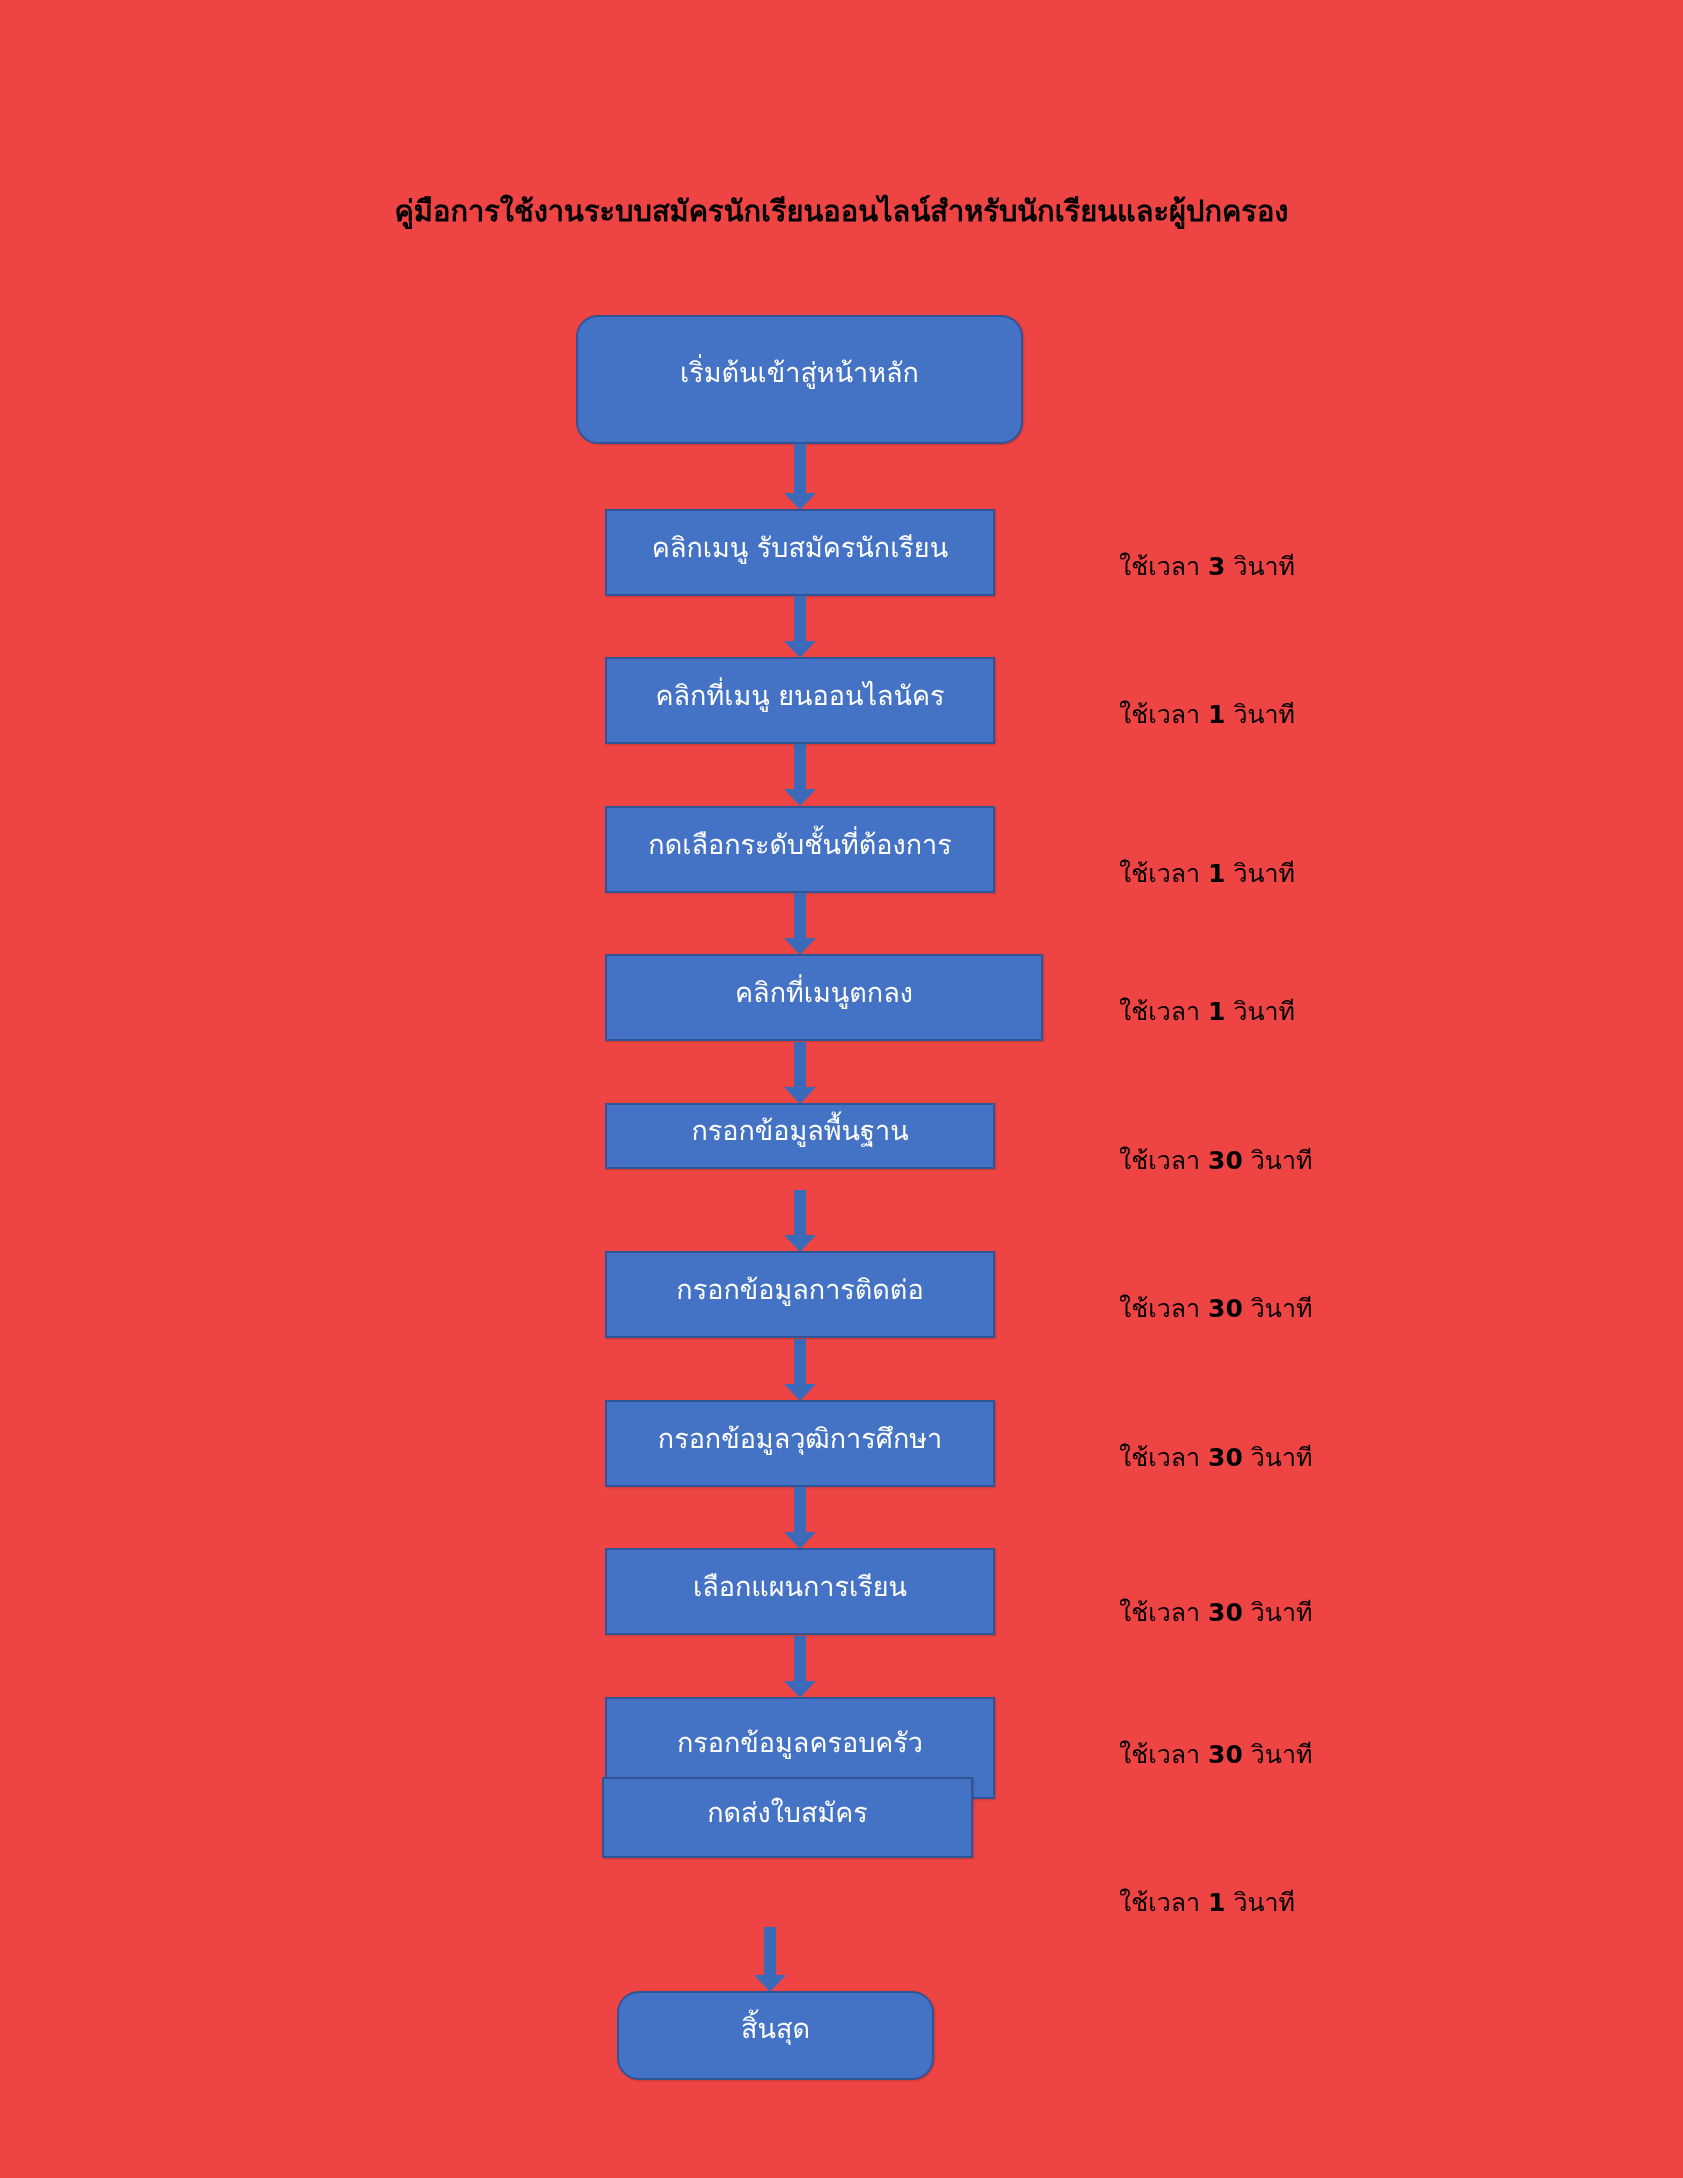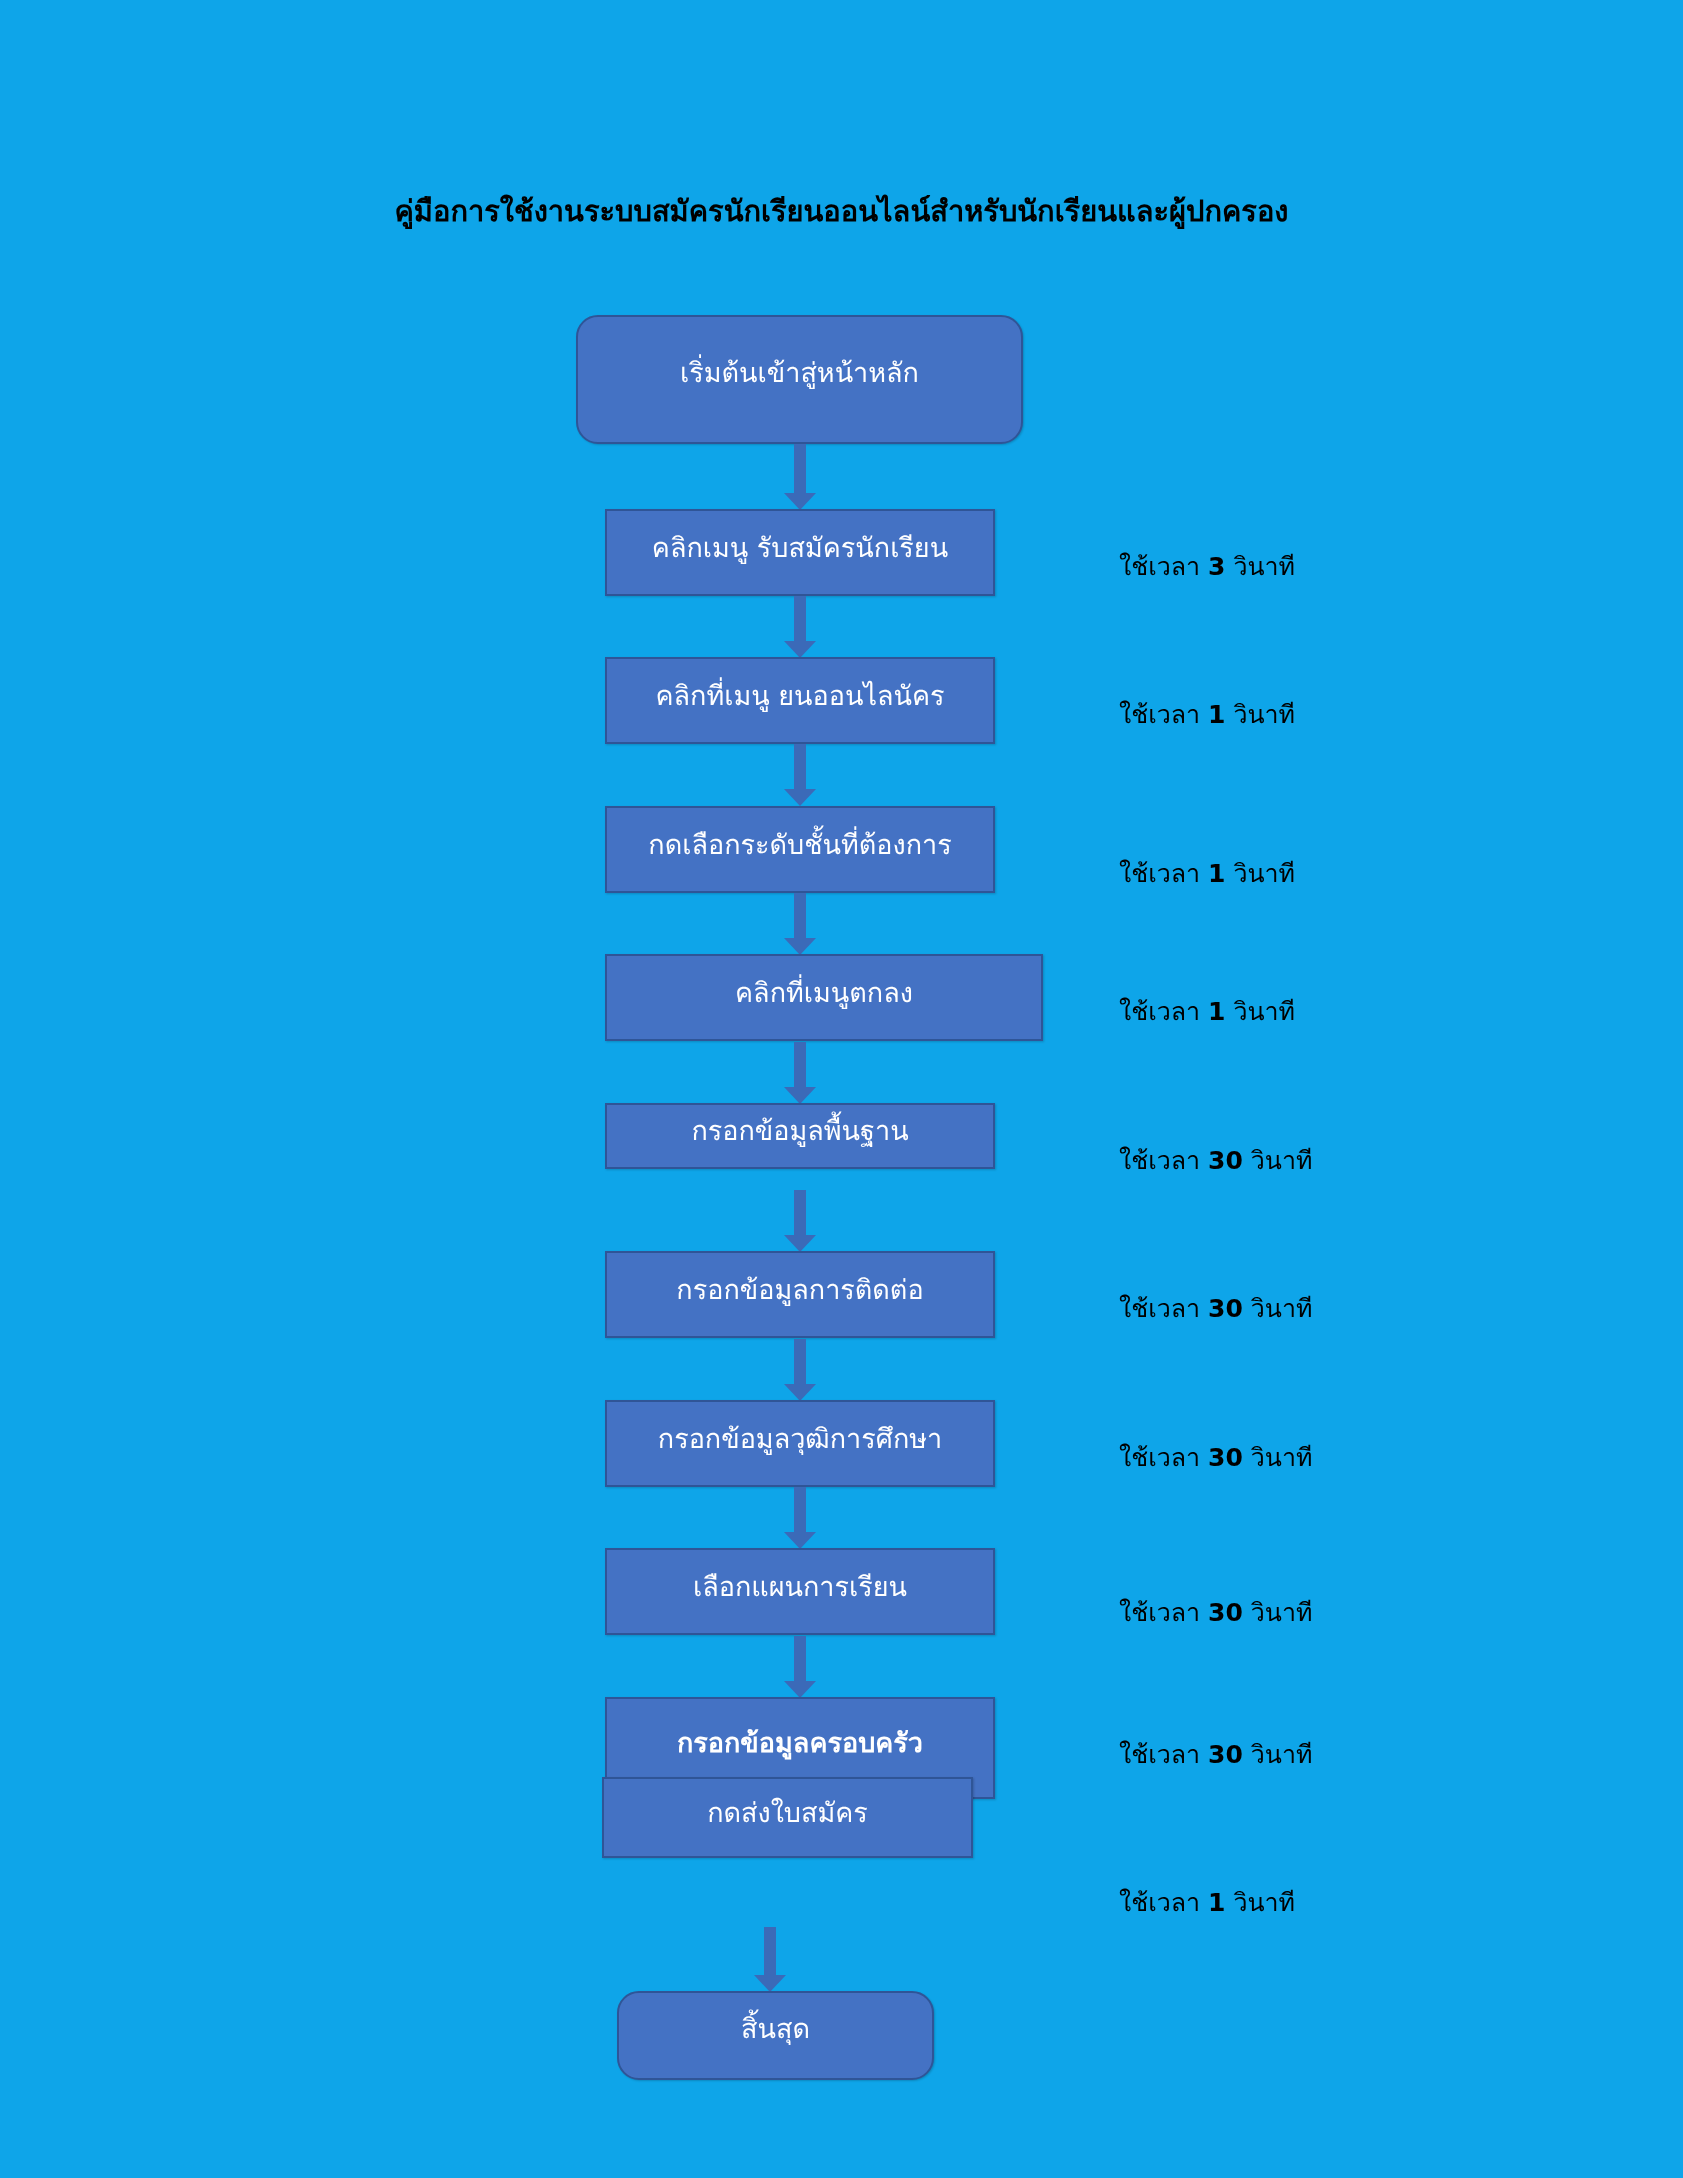--- a/index.html
+++ b/index.html
@@ -12,21 +12,21 @@
     height: 2178px;
     font-family: "DejaVu Sans", "Liberation Sans", sans-serif;
     position: relative;
     overflow: hidden;
   }
 
   .page {
     position: relative;
     width: 1683px;
     height: 2178px;
-    background: #0ea5e9;
+    background: #ef4444;
   }
 
   
   .doc-title {
     position: absolute;
     left: 0;
     top: 194px;
     width: 1683px;
     text-align: center;
     font-size: 29px;
@@ -236,21 +236,21 @@
       <span>ใช้เวลา</span>
       <span class="num">30</span>
       <span>วินาที</span>
     </div>
 
     <div class="connector" style="left:800px; top:1636px;">
       <div class="shaft" style="height:45px;"></div>
       <div class="head" style="top:45px;"></div>
     </div>
 
-    <div class="node" style="left:605px; top:1697px; width:390px; height:102px;font-weight:bold;">
+    <div class="node" style="left:605px; top:1697px; width:390px; height:102px;">
       <span class="node-label">กรอกข้อมูลครอบครัว</span>
     </div>
     <div class="annotation" style="top:1718px;">
       <span>ใช้เวลา</span>
       <span class="num">30</span>
       <span>วินาที</span>
     </div>
 
     <div class="connector" style="left:778px; top:1784px;">
       <div class="shaft" style="height:45px;"></div>

